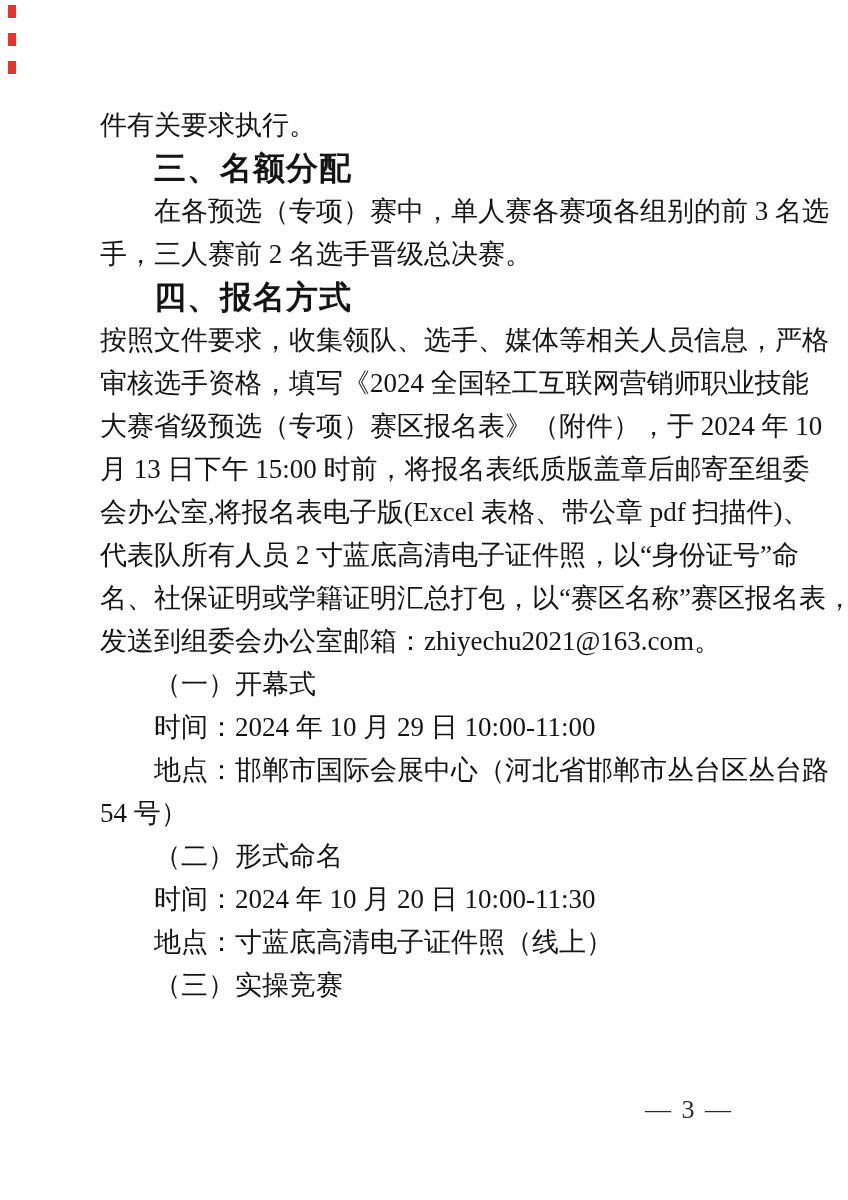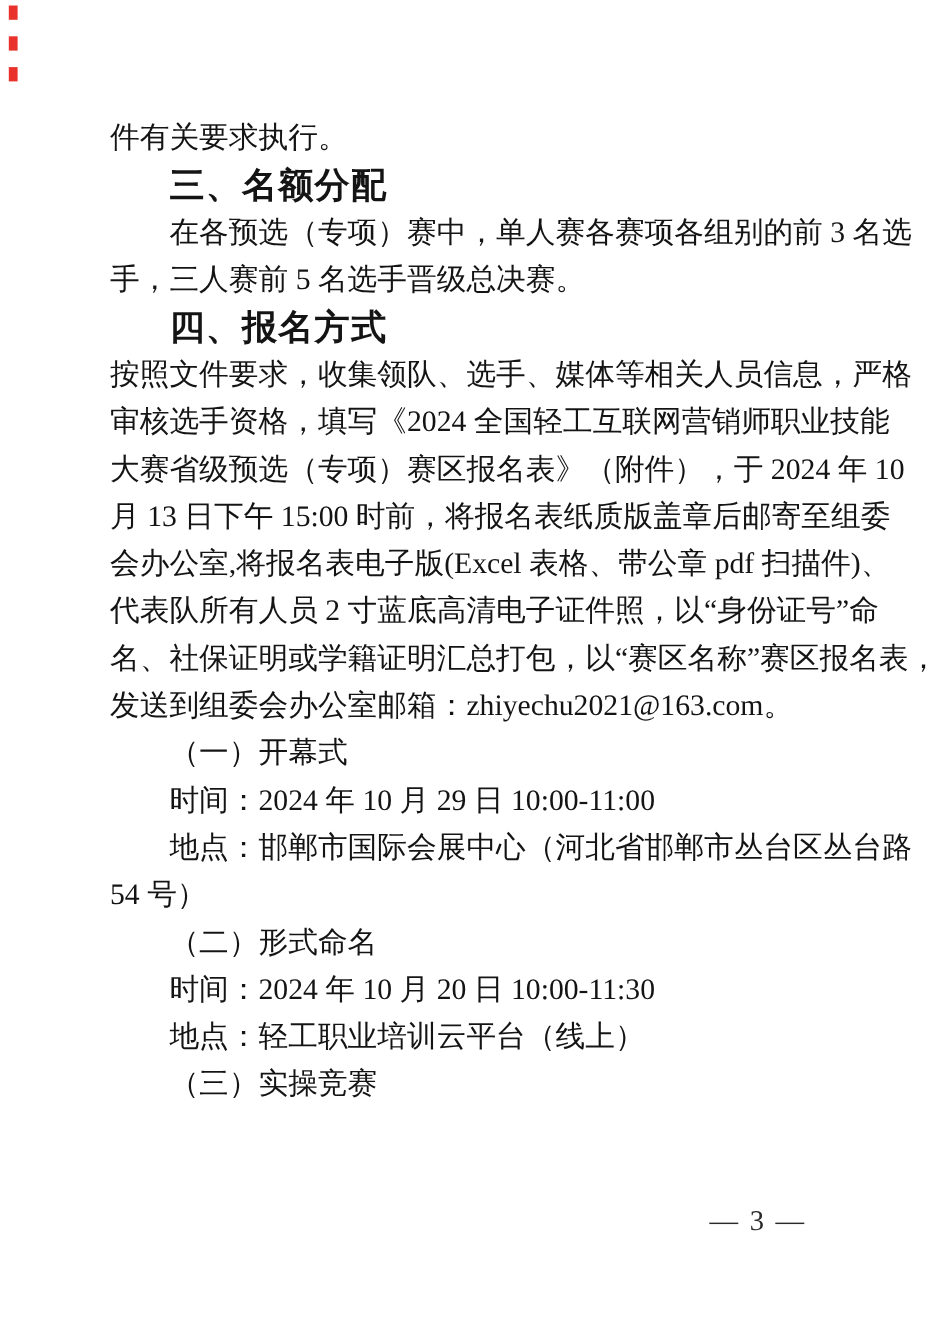--- a/index.html
+++ b/index.html
@@ -58,35 +58,35 @@
 <div class="page">
 
   <div class="red-mark m1" style="background: rgb(232, 50, 43);"></div>
   <div class="red-mark m2" style="background: rgb(232, 50, 43);"></div>
   <div class="red-mark m3" style="background: rgb(232, 50, 43);"></div>
 
   <div class="content">
     <div class="line">件有关要求执行。</div>
     <div class="line indent heading">三、名额分配</div>
     <div class="line indent">在各预选（专项）赛中，单人赛各赛项各组别的前 3 名选</div>
-    <div class="line">手，三人赛前 5 名选手晋级总决赛。</div>
+    <div class="line">手，三人赛前 2 名选手晋级总决赛。</div>
     <div class="line indent heading">四、报名方式</div>
     <div class="line">按照文件要求，收集领队、选手、媒体等相关人员信息，严格</div>
     <div class="line">审核选手资格，填写《2024 全国轻工互联网营销师职业技能</div>
     <div class="line">大赛省级预选（专项）赛区报名表》（附件），于 2024 年 10</div>
     <div class="line">月 13 日下午 15:00 时前，将报名表纸质版盖章后邮寄至组委</div>
     <div class="line">会办公室,将报名表电子版(Excel 表格、带公章 pdf 扫描件)、</div>
     <div class="line">代表队所有人员 2 寸蓝底高清电子证件照，以“身份证号”命</div>
     <div class="line">名、社保证明或学籍证明汇总打包，以“赛区名称”赛区报名表，</div>
     <div class="line">发送到组委会办公室邮箱：zhiyechu2021@163.com。</div>
     <div class="line indent">（一）开幕式</div>
     <div class="line indent">时间：2024 年 10 月 29 日 10:00-11:00</div>
     <div class="line indent">地点：邯郸市国际会展中心（河北省邯郸市丛台区丛台路</div>
     <div class="line">54 号）</div>
     <div class="line indent">（二）形式命名</div>
     <div class="line indent">时间：2024 年 10 月 20 日 10:00-11:30</div>
-    <div class="line indent">地点：轻工职业培训云平台（线上）</div>
+    <div class="line indent">地点：寸蓝底高清电子证件照（线上）</div>
     <div class="line indent">（三）实操竞赛</div>
   </div>
 
   <div class="pagenum">— 3 —</div>
 
 </div>
 
 </body></html>

